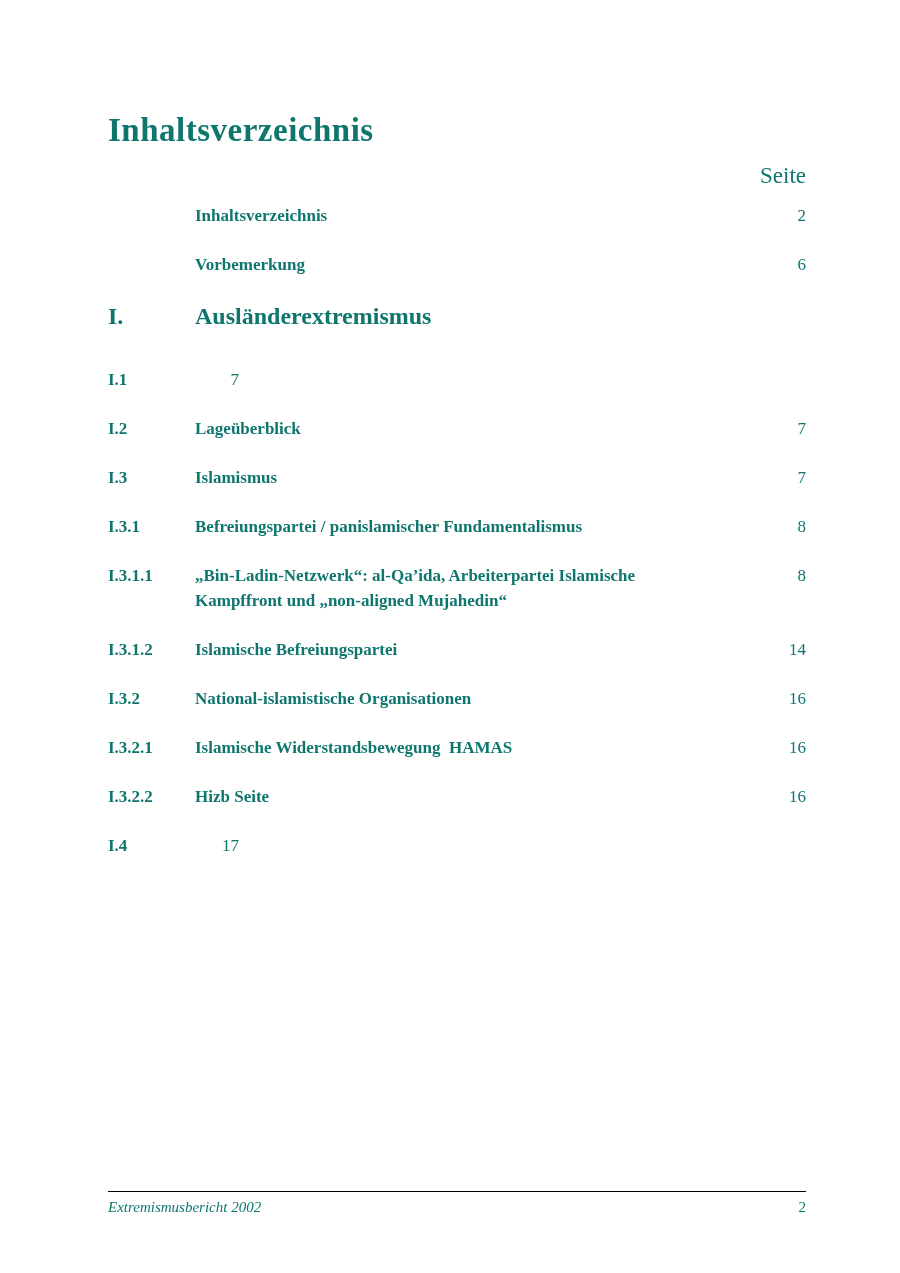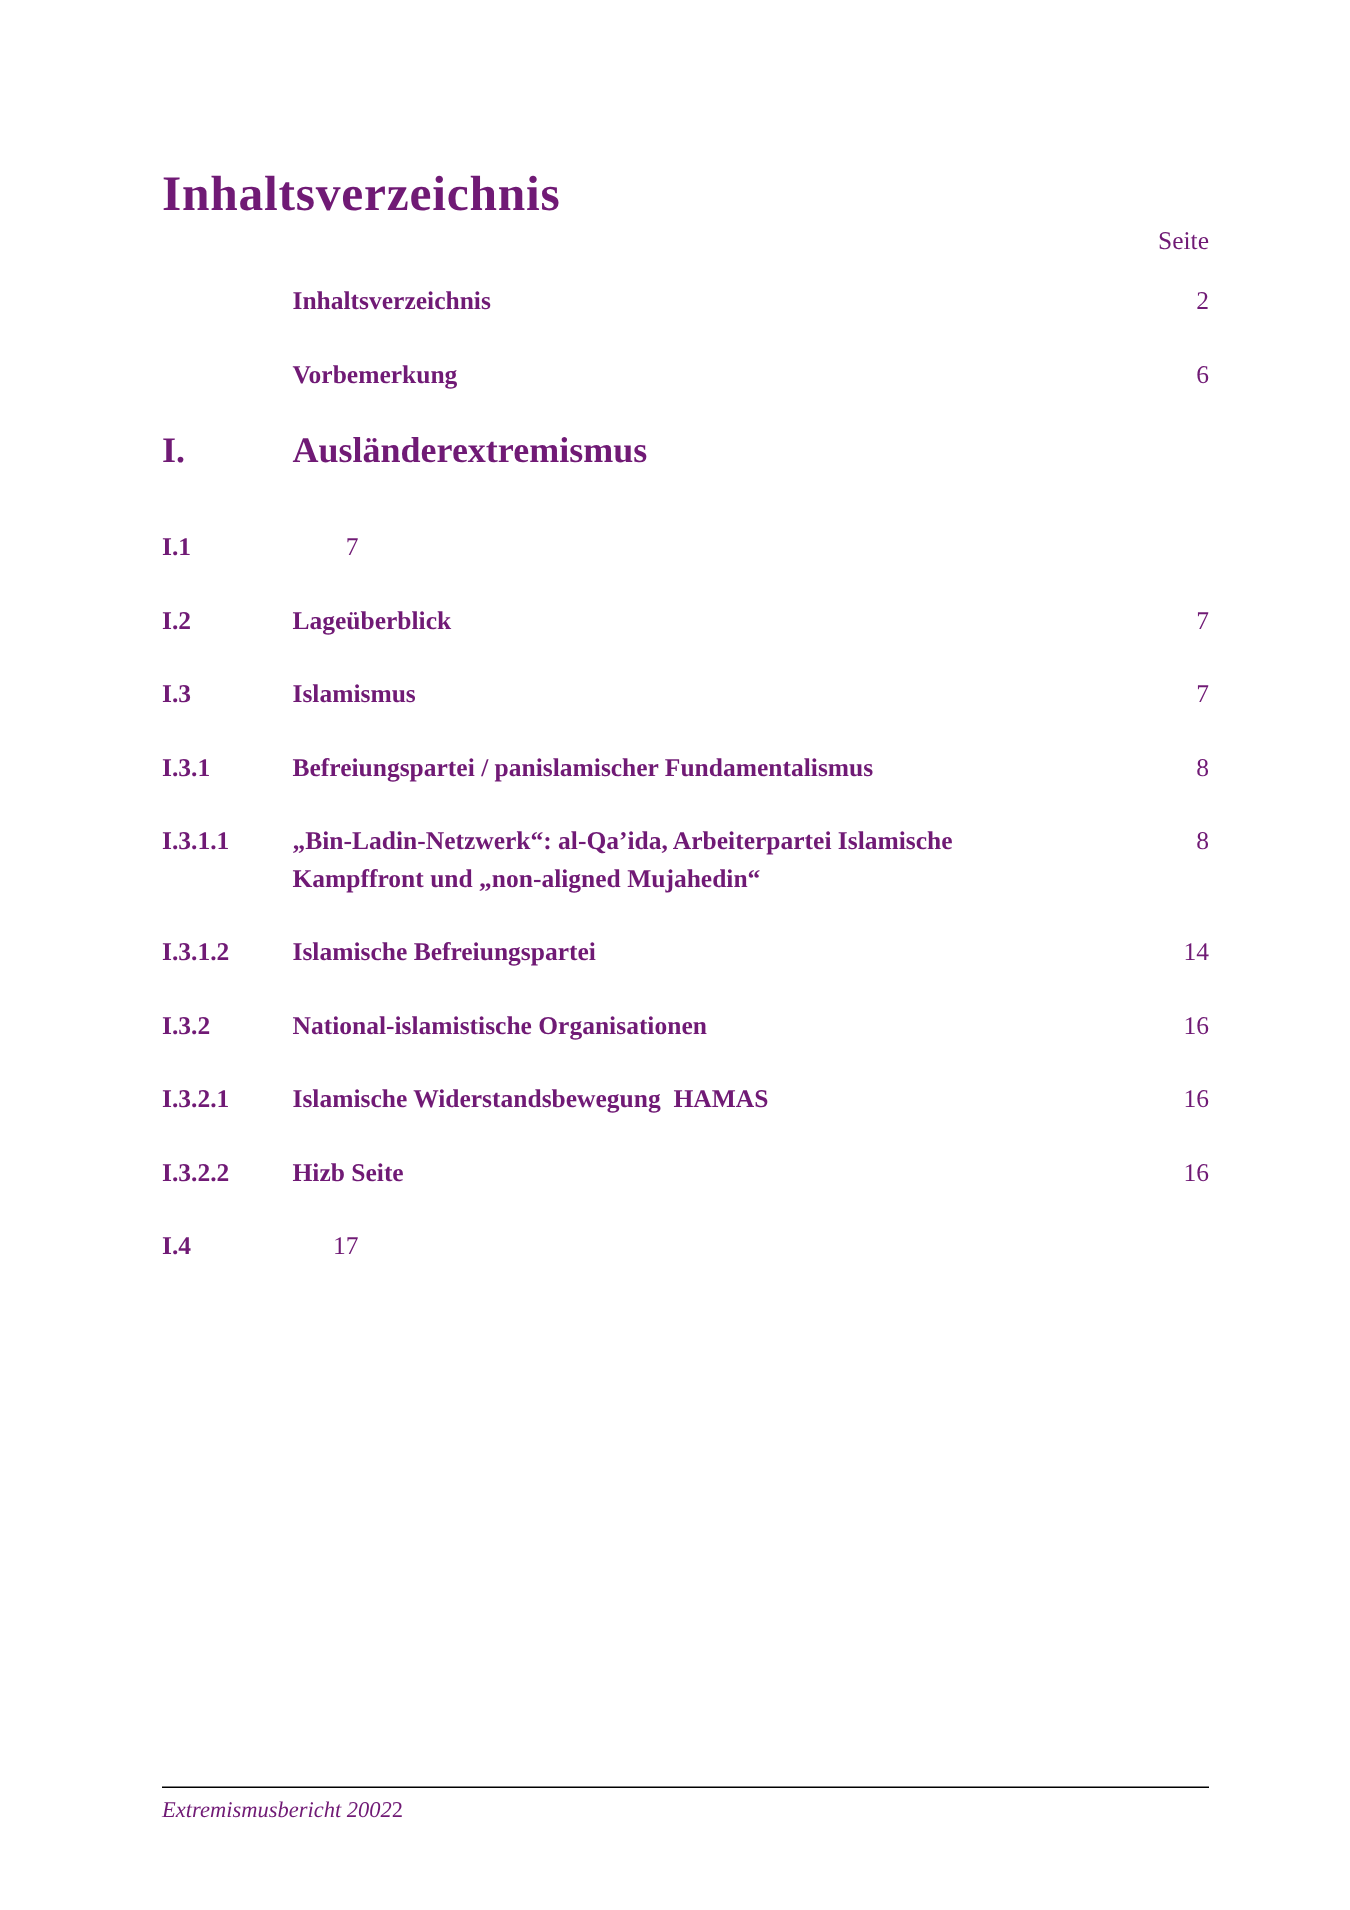--- a/index.html
+++ b/index.html
@@ -3,35 +3,35 @@
 <meta charset="utf-8">
 <style>
   * { margin: 0; padding: 0; box-sizing: border-box; }
   html, body { background: #ffffff; }
   .page {
     position: relative;
     width: 900px;
     height: 1273px;
     margin: 0 auto;
     background: #ffffff;
-    color: #701a75;
+    color: #0f766e;
     font-family: "Liberation Serif", "DejaVu Serif", serif;
     padding: 112px 94px 0 108px;
     overflow: hidden;
   }
   .doc-title {
     font-size: 33px;
     font-weight: bold;
     line-height: 1.1;
     letter-spacing: 0.5px;
   }
   .seite-row {
     text-align: right;
-    font-size: 17px;
-    margin-top: 2px;
+    font-size: 23px;
+    margin-top: 17px;
     line-height: 22px;
   }
   .toc { margin-top: 16px; }
   .row {
     display: flex;
     align-items: flex-start;
     font-size: 17px;
     line-height: 25px;
     margin-bottom: 24px;
   }
@@ -58,21 +58,21 @@
   }
   .row.heading .num { flex: 0 0 87px; }
   .footer {
     position: absolute;
     left: 108px;
     right: 94px;
     top: 1191px;
     border-top: 1px solid #000000;
     padding-top: 5px;
     display: flex;
-    justify-content: flex-start;
+    justify-content: space-between;
     font-size: 15px;
     line-height: 20px;
   }
   .footer .doc-ref { font-style: italic; }
   .footer .page-num { font-style: normal; }
 </style>
 </head>
 <body>
 
 <div class="page">

